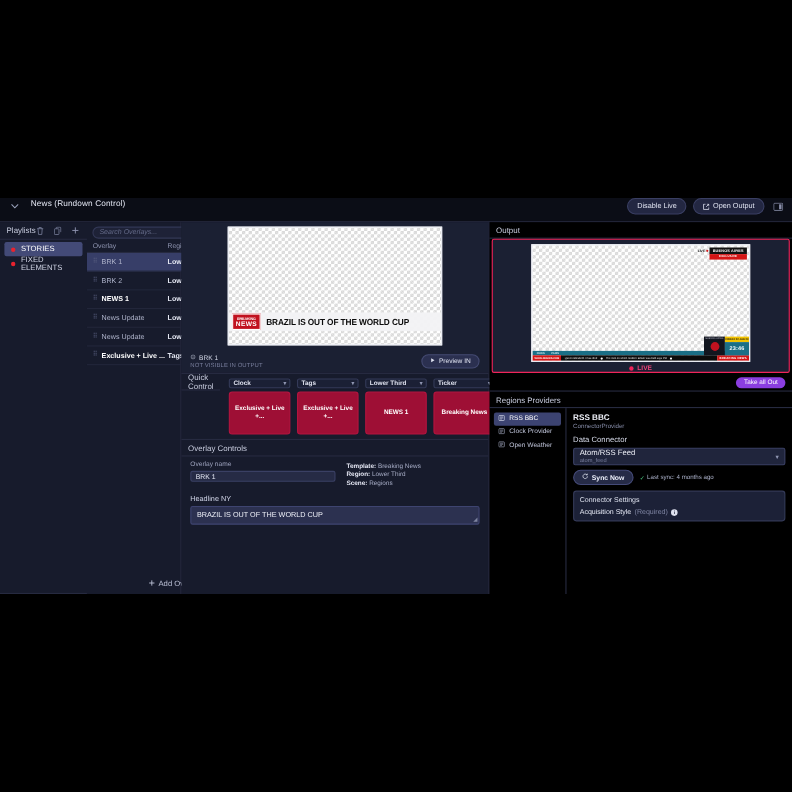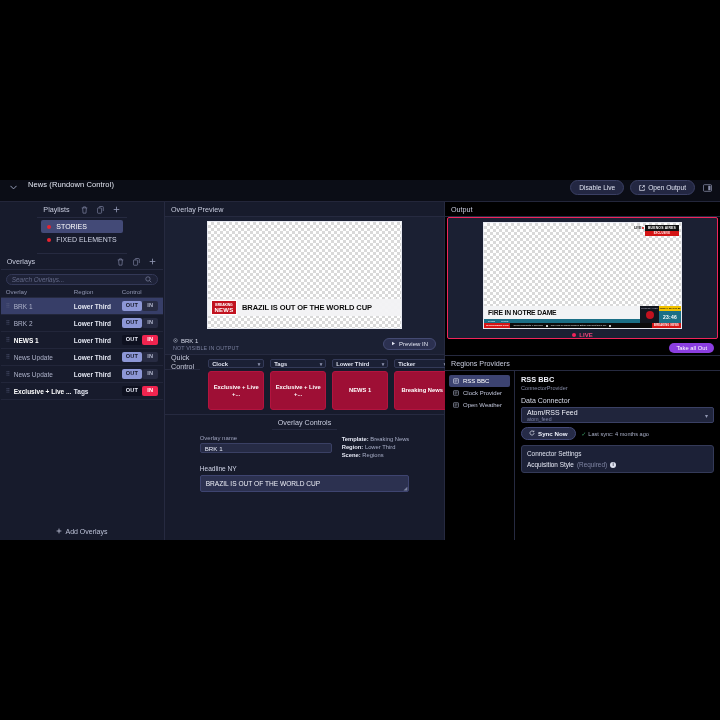--- a/index.html
+++ b/index.html
@@ -50,23 +50,22 @@
   }
 
   
   .body { flex: 1; display: flex; min-height: 0; }
 
   
   .leftcol {
     width: 165px; flex: 0 0 165px;
     background: #171b2c;
     border-right: 1px solid #262a40;
-    display: flex; flex-direction: column;
+    display: flex; 
     min-height: 0;
-    align-items: center;
   }
   .sec-head {
     height: 16px; flex: 0 0 16px;
     display: flex; align-items: center;
     padding: 0 6px;
     border-bottom: 1px solid #262a40;
   }
   .sec-title { font-size: 7.2px; color: #c7cbdd; }
   .sec-acts { margin-left: auto; display: flex; gap: 7px; align-items: center; }
   .sec-acts .icon-btn { width: 9px; height: 9px; color: #7d83a0; }
@@ -210,21 +209,21 @@
     cursor: pointer;
   }
   .qc-sel span.cv { margin-left: auto; color: #9096b2; font-size: 5px; }
   .qc-btn {
     flex: 1; background: #9e0f35; border: 1px solid #b3143f; border-radius: 3px;
     color: #fff; font-size: 5.8px; font-weight: bold; text-align: center;
     display: flex; align-items: center; justify-content: center;
     line-height: 7px; padding: 0 2px; cursor: pointer;
   }
 
-  .oc { flex: 1; border-top: 1px solid #262a40; display: flex; flex-direction: column; min-height: 0; align-items: center; }
+  .oc { flex: 1; border-top: 1px solid #262a40; display: flex; flex-direction: column; min-height: 0; }
   .oc-body { padding: 5px 8px; }
   .oc-row { display: flex; gap: 10px; }
   .lblsm { font-size: 6px; color: #9da2bd; margin-bottom: 2px; }
   .inp {
     height: 10px; background: #262b45; border: 1px solid #3a4064;
     border-radius: 2px; display: flex; align-items: center; padding: 0 4px;
     font-size: 6.2px; color: #e6e9f5; width: 132px;
   }
   .meta { font-size: 5.8px; line-height: 8px; color: #a7adc6; }
   .meta b { color: #e4e7f3; }
@@ -398,41 +397,20 @@
             <span>STORIES</span>
           </div>
           <div class="pl-item">
             <span class="dot-red"></span>
             <span>FIXED ELEMENTS</span>
           </div>
         </div>
       </div>
 
       <div class="overlays">
-        <div class="sec-head">
-          <div class="sec-title">Overlays</div>
-          <div class="sec-acts">
-            <div class="icon-btn">
-              <svg width="7" height="8" viewBox="0 0 10 11">
-                  <path d="M1 2.5h8M3.5 2.5V1h3v1.5M2.3 2.5l.6 7.5h4.2l.6-7.5" stroke="#7d83a0" stroke-width="1" fill="none"></path>
-                </svg>
-            </div>
-            <div class="icon-btn">
-              <svg width="7" height="8" viewBox="0 0 10 11">
-                  <rect x="0.6" y="2.6" width="6" height="7.5" rx="1" stroke="#7d83a0" fill="none" stroke-width="1"></rect>
-                  <path d="M3 2.4V1.5a1 1 0 011-1h4a1 1 0 011 1v5.5" stroke="#7d83a0" fill="none" stroke-width="1"></path>
-                </svg>
-            </div>
-            <div class="icon-btn">
-              <svg width="7" height="7" viewBox="0 0 10 10">
-                  <path d="M5 1v8M1 5h8" stroke="#9096b2" stroke-width="1.2"></path>
-                </svg>
-            </div>
-          </div>
-        </div>
 
         <div class="search-wrap">
           <div class="search">
             <input type="text" placeholder="Search Overlays..." style="">
             <span class="mag">
               <svg width="7" height="7" viewBox="0 0 10 10">
                   <circle cx="4.2" cy="4.2" r="3.1" stroke="#7d83a0" fill="none" stroke-width="1"></circle>
                   <path d="M6.6 6.6L9 9" stroke="#7d83a0" stroke-width="1"></path>
                 </svg>
             </span>
@@ -508,23 +486,20 @@
                 <path d="M5 1v8M1 5h8" stroke="#bcc1d6" stroke-width="1.4"></path>
               </svg>
           </span>
           <span>Add Overlays</span>
         </div>
       </div>
     </div>
 
     <div class="centercol">
 
-      <div class="panel-head">
-        <span>Overlay Preview</span>
-      </div>
 
       <div class="preview-area">
         <div class="canvas-wrap">
           <div class="canvas">
             <div class="lt3">
               <div class="lt3-badge">
                 <b>BREAKING</b>
                 <i>NEWS</i>
               </div>
               <div class="lt3-txt">BRAZIL IS OUT OF THE WORLD CUP</div>
@@ -639,23 +614,20 @@
             <div class="og-topright">
               <span class="og-live">LIVE</span>
               <span class="og-rdot"></span>
               <span class="og-loc">
                 <span class="og-loc-main">BUENOS AIRES</span>
                 <span class="og-loc-sub">EXCLUSIVE</span>
               </span>
             </div>
 
             <div class="og-bottom">
-              <div class="og-head">
-                <span class="og-head-txt">FIRE IN NOTRE DAME</span>
-              </div>
               <div class="og-sub">
                 <i>PARIS</i>
                 <i>PARIS</i>
               </div>
               <div class="og-tick">
                 <span class="og-tick-src">WORLDNEWS.COM</span>
                 <span class="og-tick-body">
                   <span>Queen Elizabeth II has died</span>
                   <span class="sep"></span>
                   <span>The rock on which modern Britain was built says PM</span>

